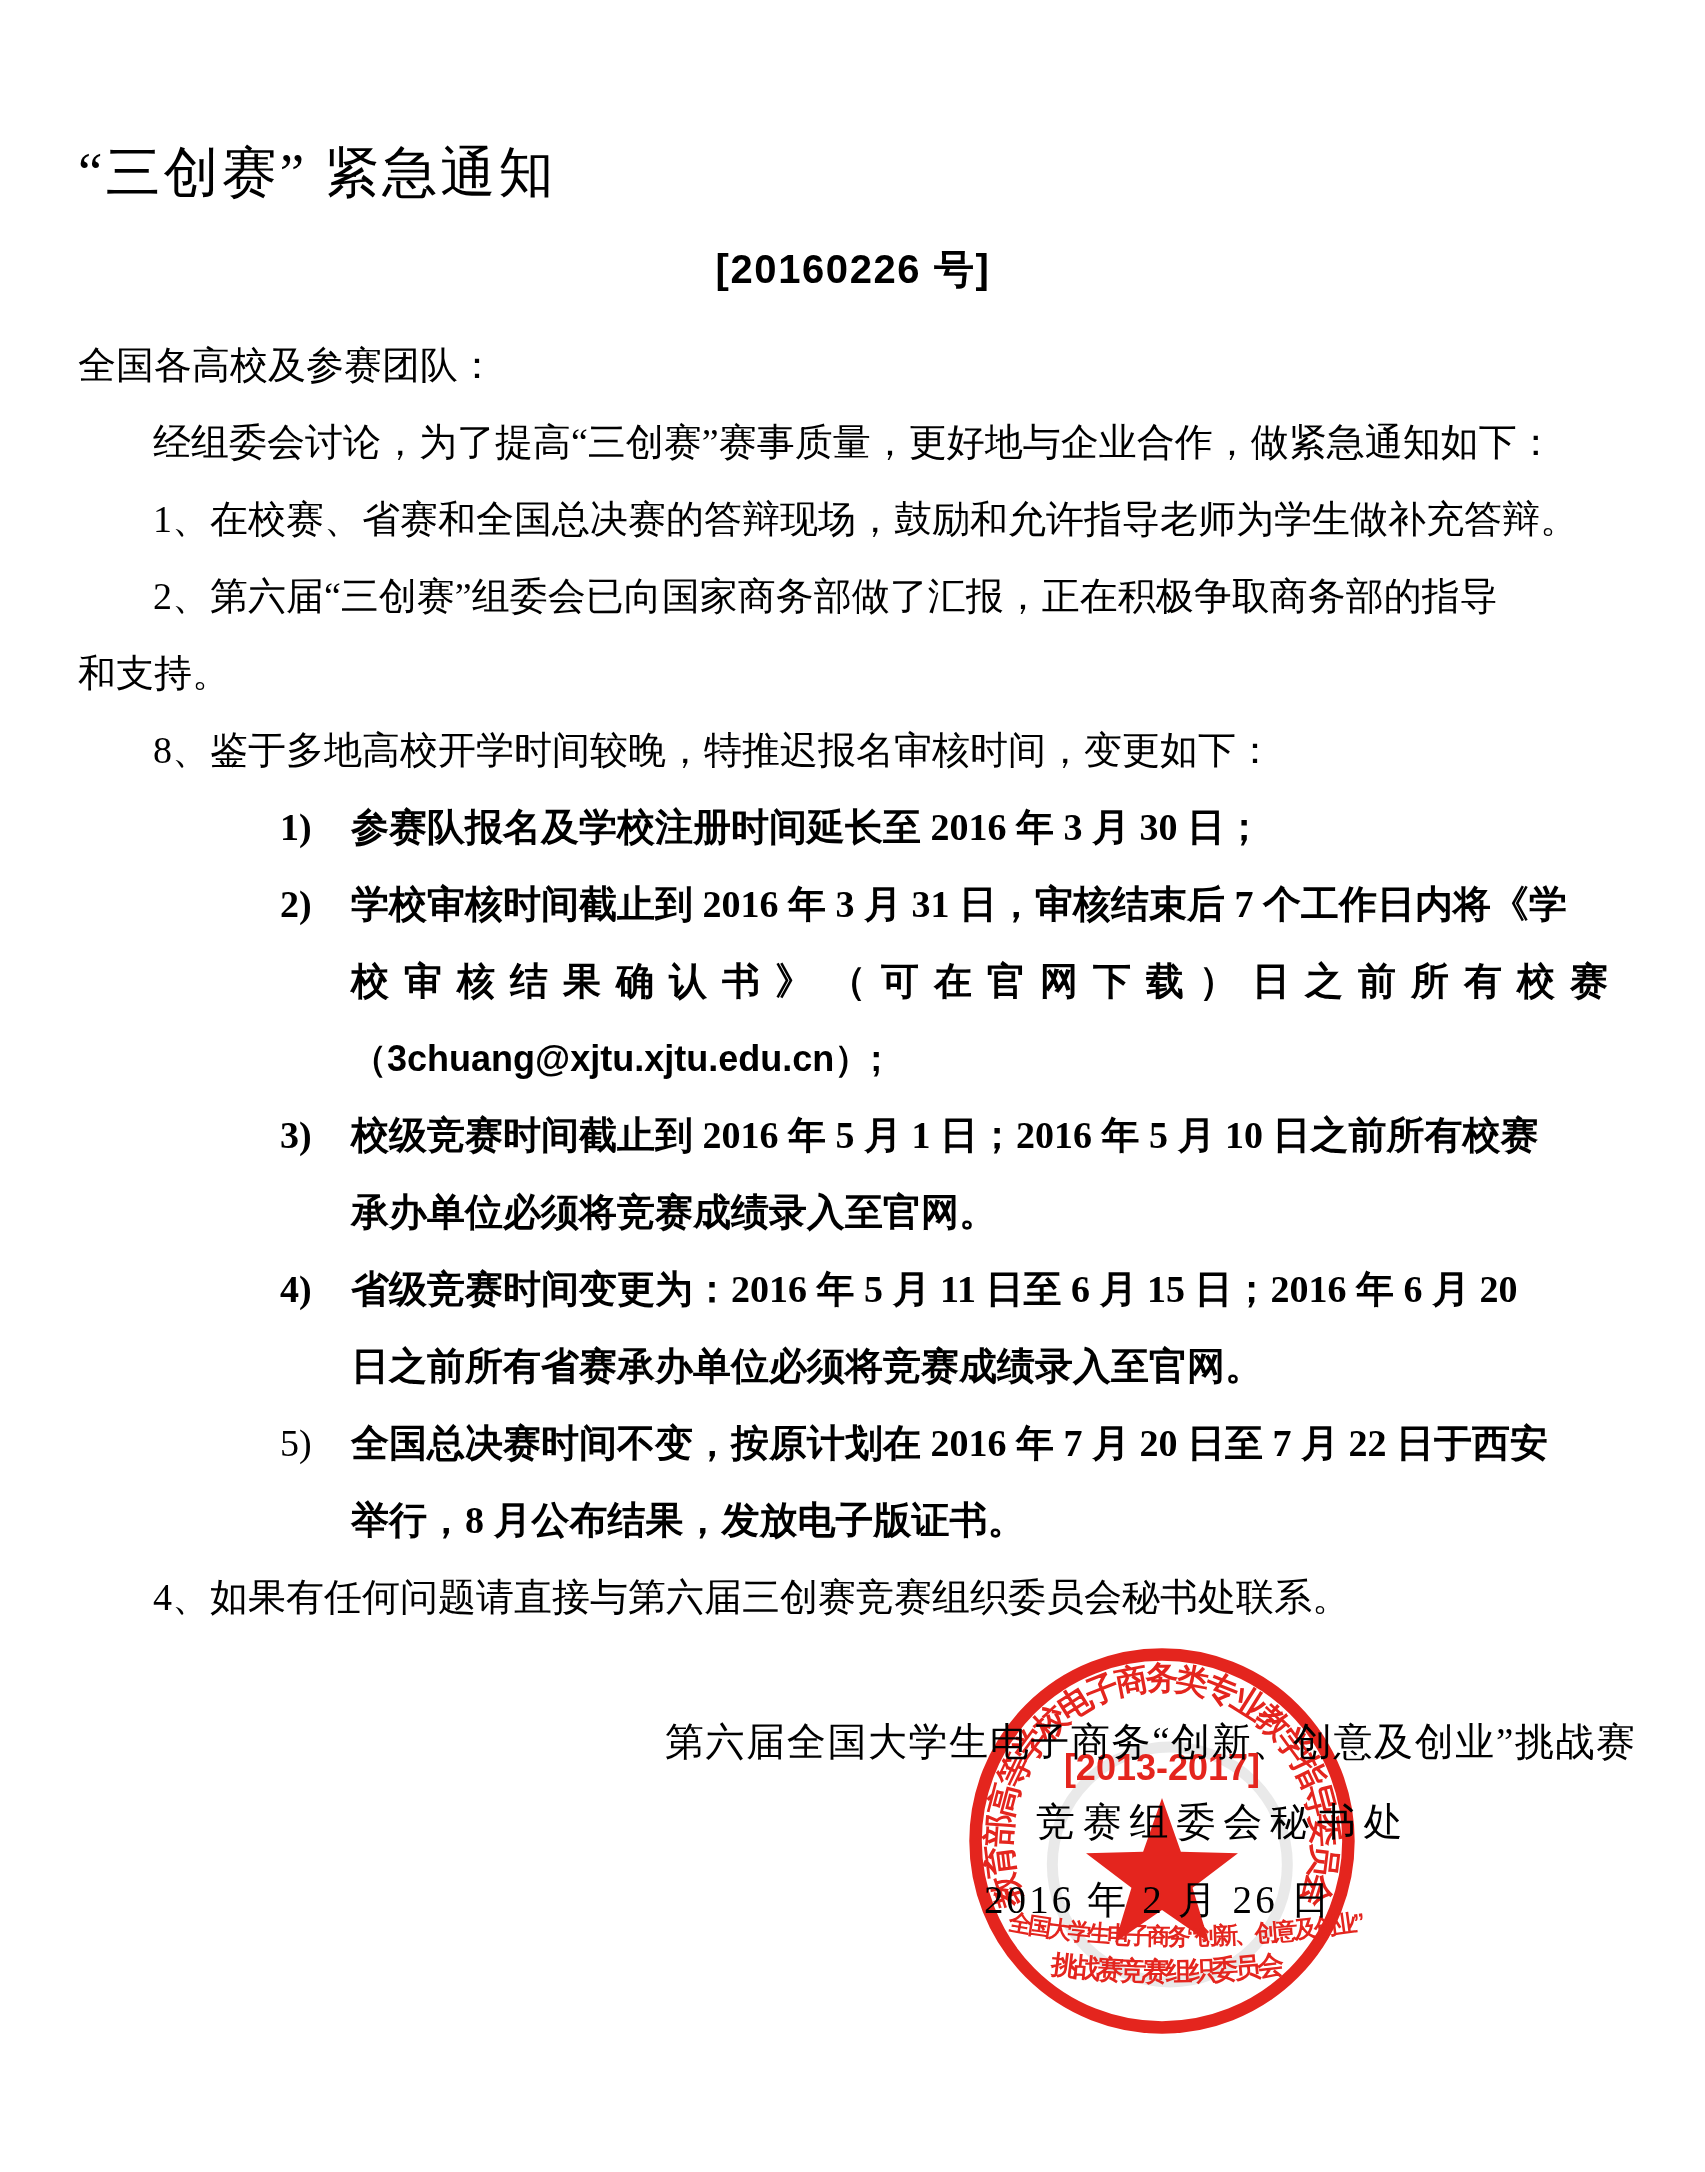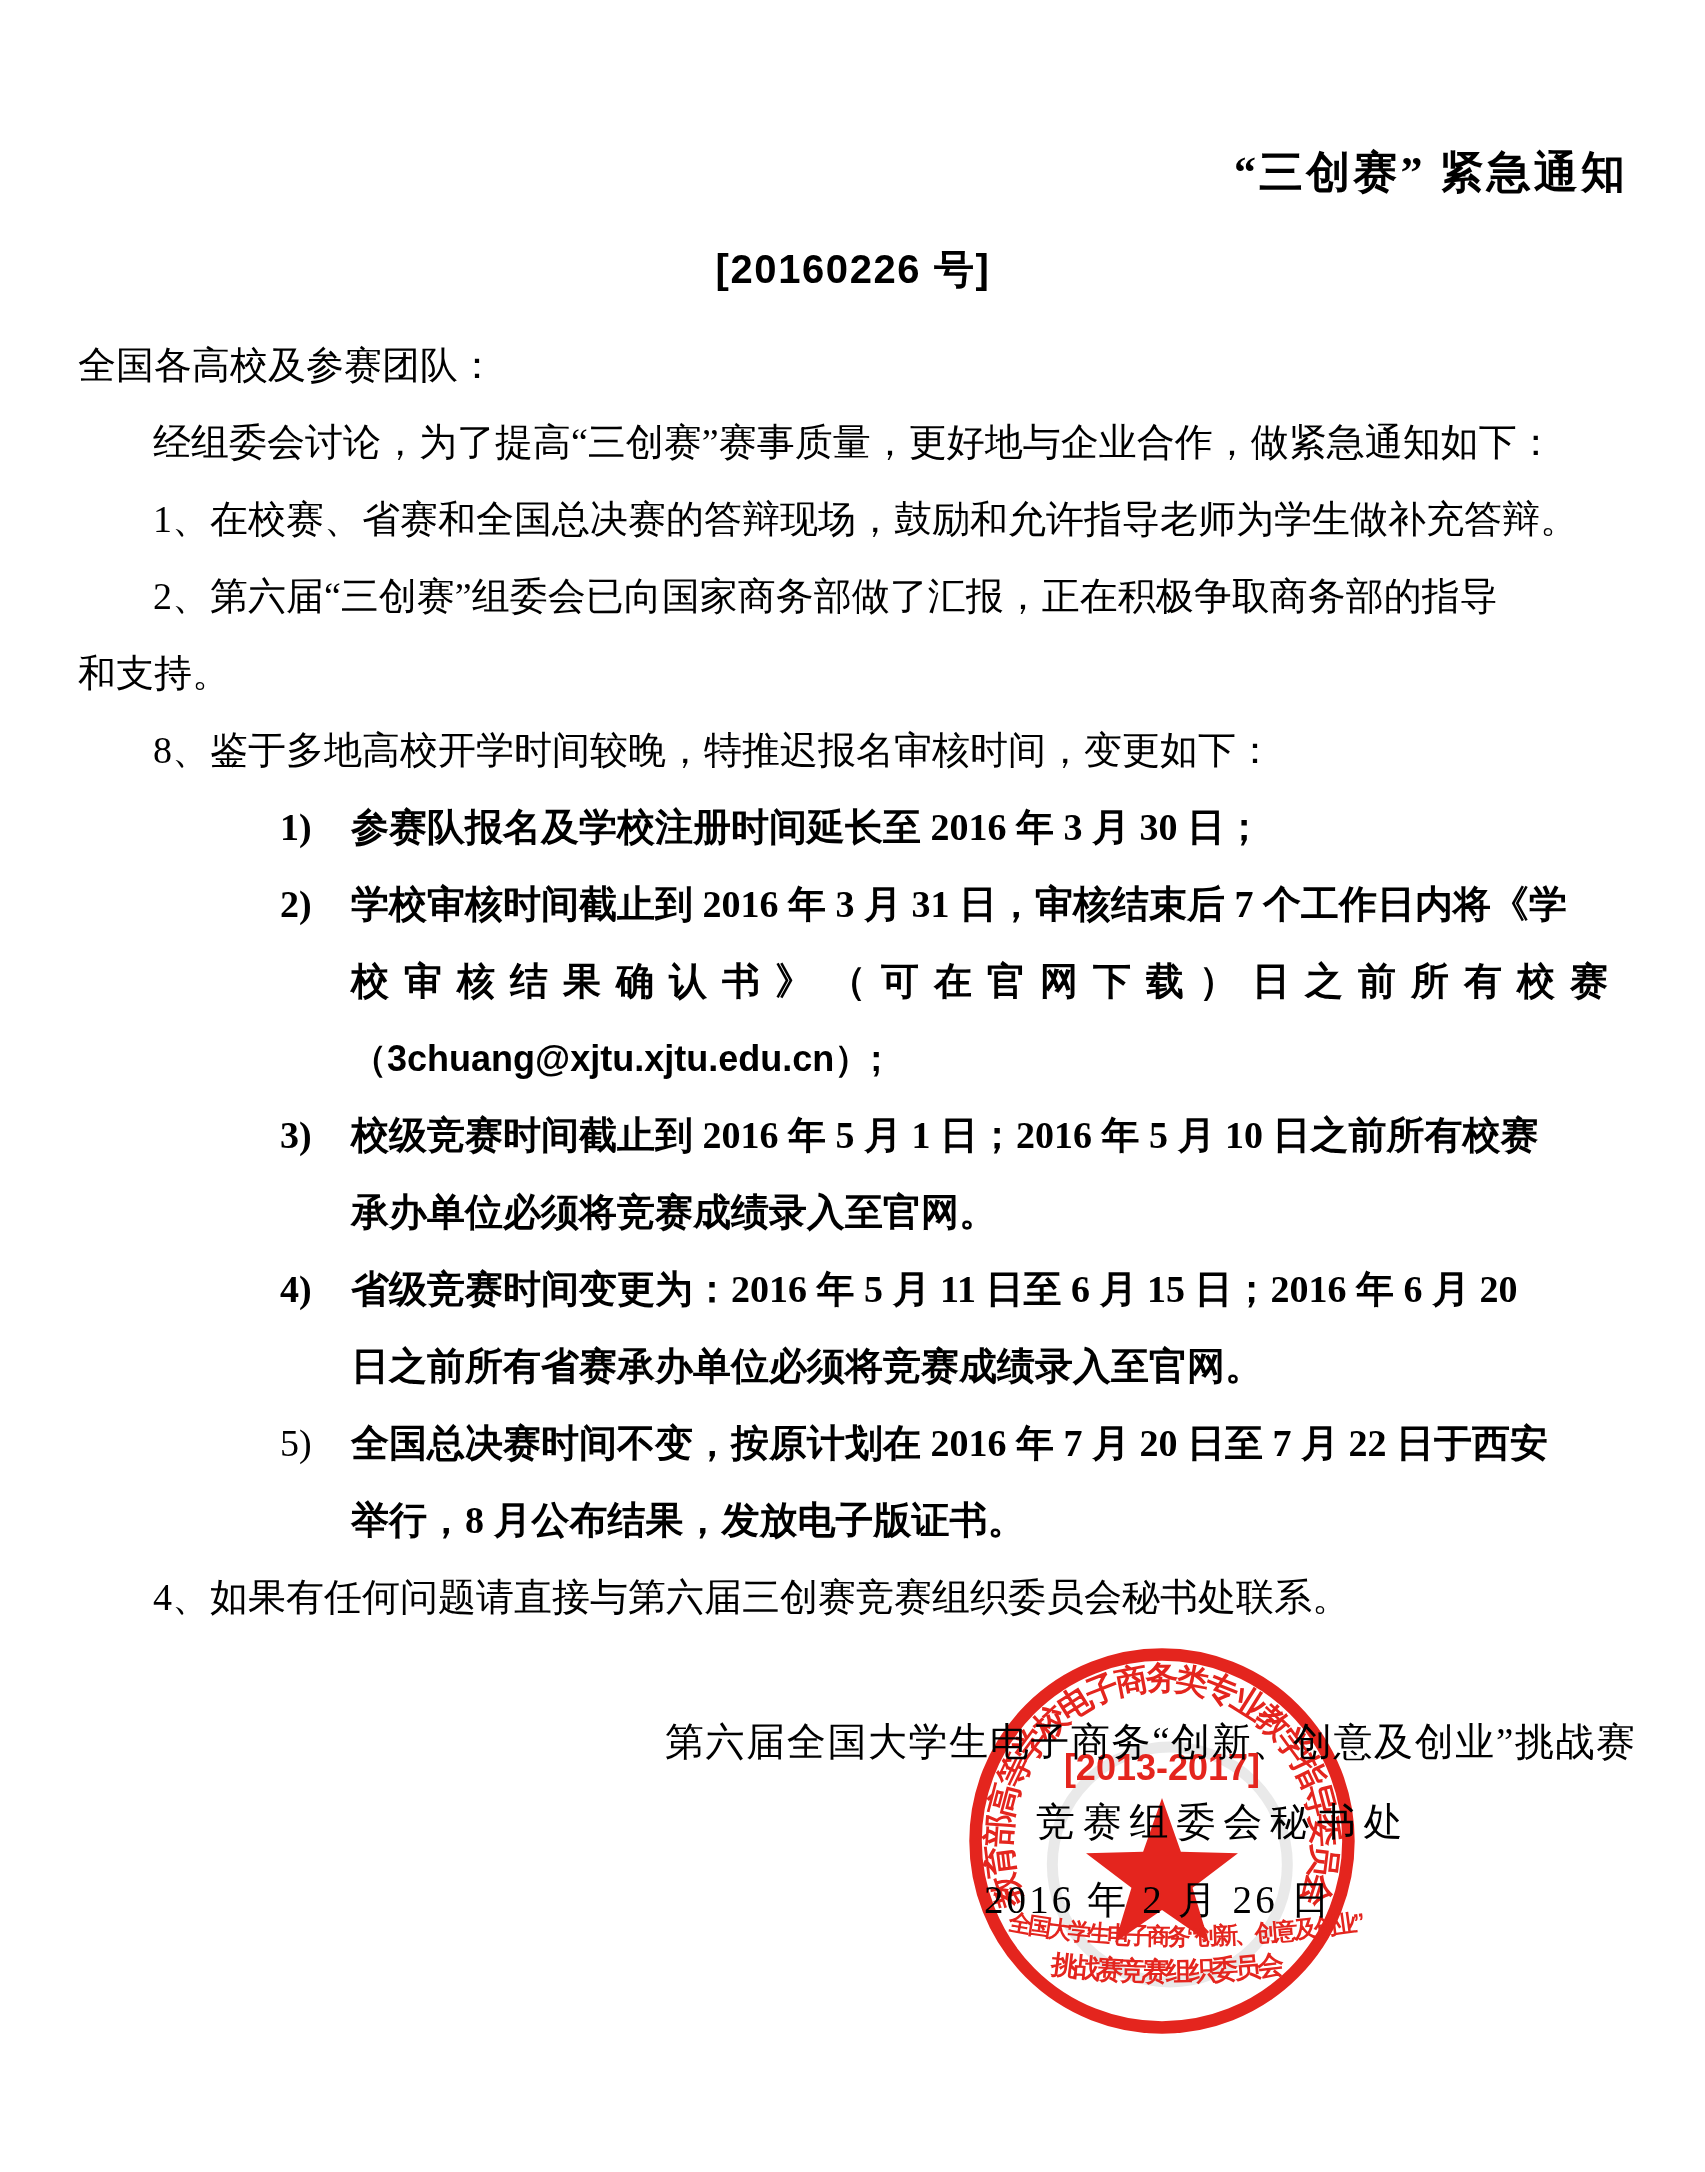--- a/index.html
+++ b/index.html
@@ -7,23 +7,23 @@
     position:relative;
     width:1706px; height:2172px;
     margin:0 auto;
     background:#ffffff;
     overflow:hidden;
     font-family:"Liberation Serif","DejaVu Serif",serif;
     color:#000000;
   }
   .doc-title {
     margin:145px 78px 0 78px;
-    text-align:right;
-    font-size:44px; line-height:56px;
-    font-weight:bold;
+    text-align:left;
+    font-size:55px; line-height:56px;
+    font-weight:normal;
     letter-spacing:3.1px;
   }
   .doc-number {
     margin:45px 78px 0 78px;
     text-align:center;
     font-size:40px; line-height:47px;
     font-weight:bold;
     font-family:"Liberation Sans","DejaVu Sans",sans-serif;
     letter-spacing:1.6px;
   }

